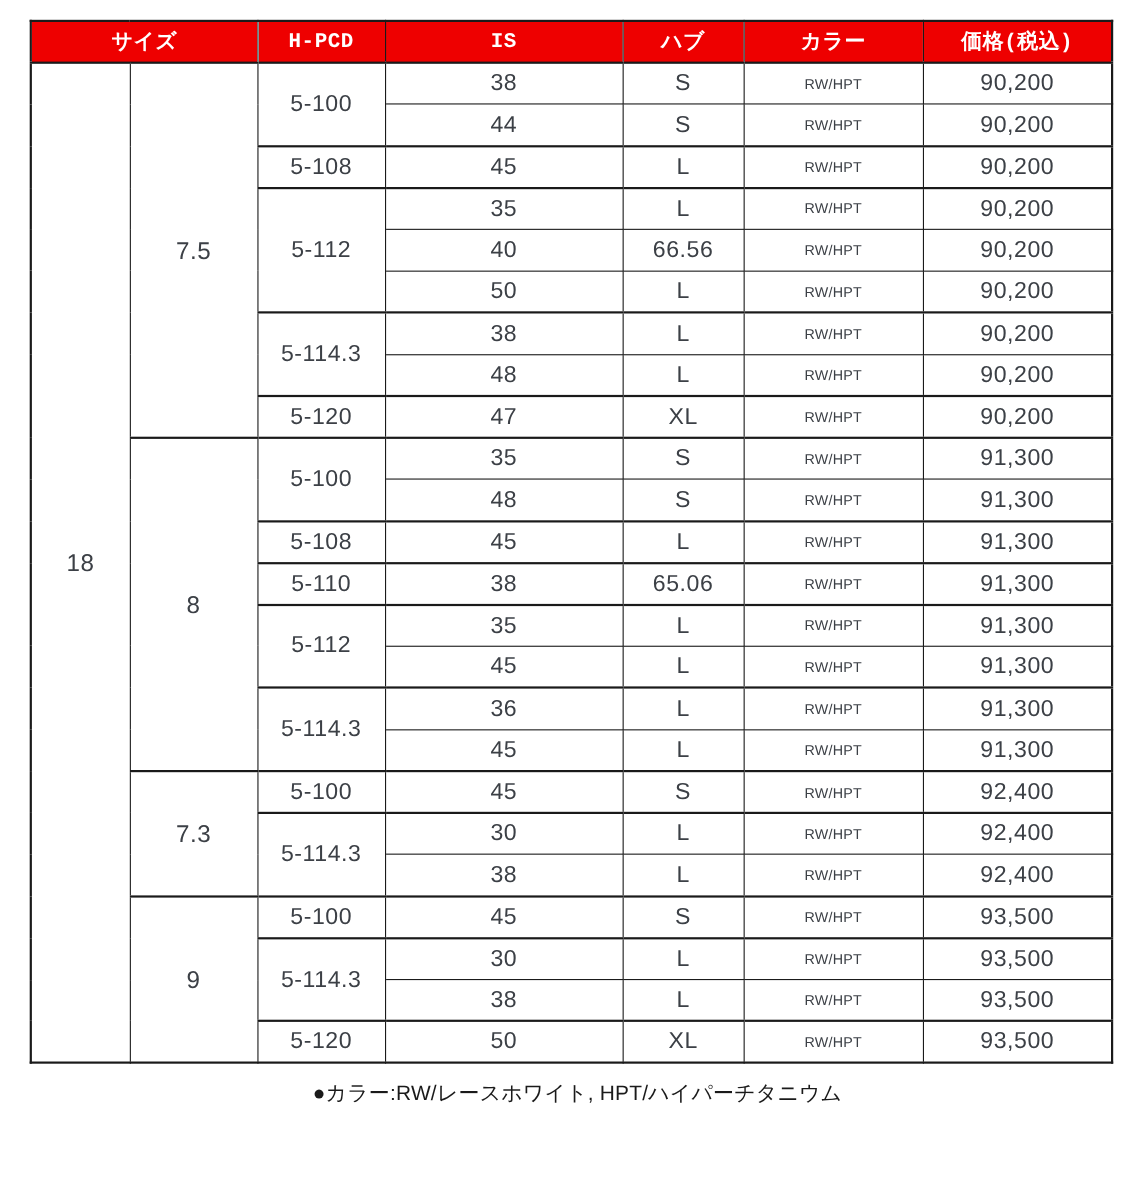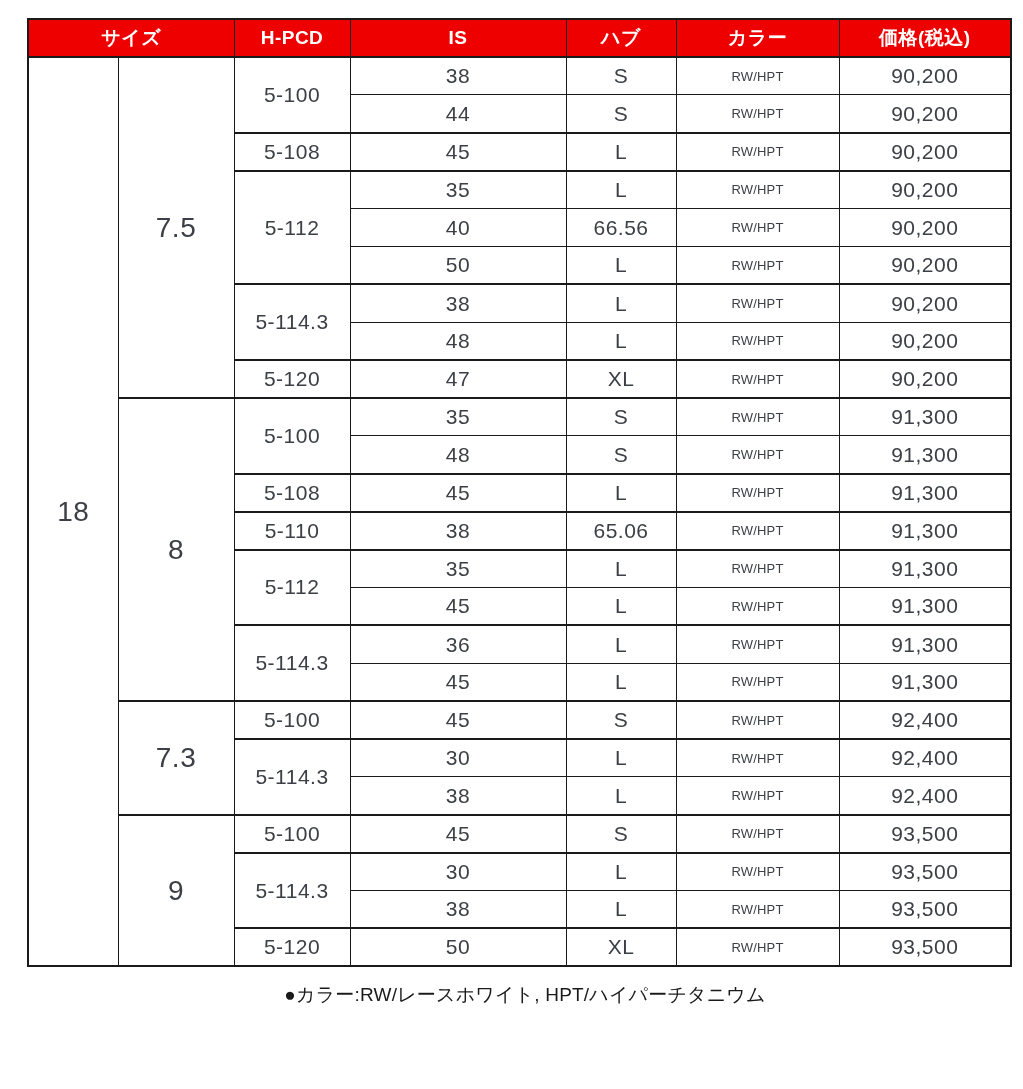--- a/index.html
+++ b/index.html
@@ -27,28 +27,29 @@
     white-space: nowrap;
   }
   thead th {
     background: var(--header-bg, #ee0000);
     color: var(--header-text, #ffffff);
     font-size: 19px;
     font-weight: bold;
     height: 38px;
     border-bottom: 2px solid var(--border, #1a1a1a);
     letter-spacing: 0.5px;
+    font-family: Liberation Mono, monospace;
   }
   tbody td {
     height: 37.9px;
     font-size: 21px;
     color: var(--body-text, #3c4046);
     letter-spacing: 0.5px;
   }
-  tbody td.c-size, tbody td.c-width { font-size: 28px; }
+  tbody td.c-size, tbody td.c-width { font-size: 22px; }
   tbody td.c-color { font-size: 13px; letter-spacing: 0.2px; }
   
   tr.pcd-start > td { border-top-width: 2px; }
 
   .notes {
     margin: 9px 0 0 27px;
     text-align: center;
   }
   .note {
     font-size: 19px;

